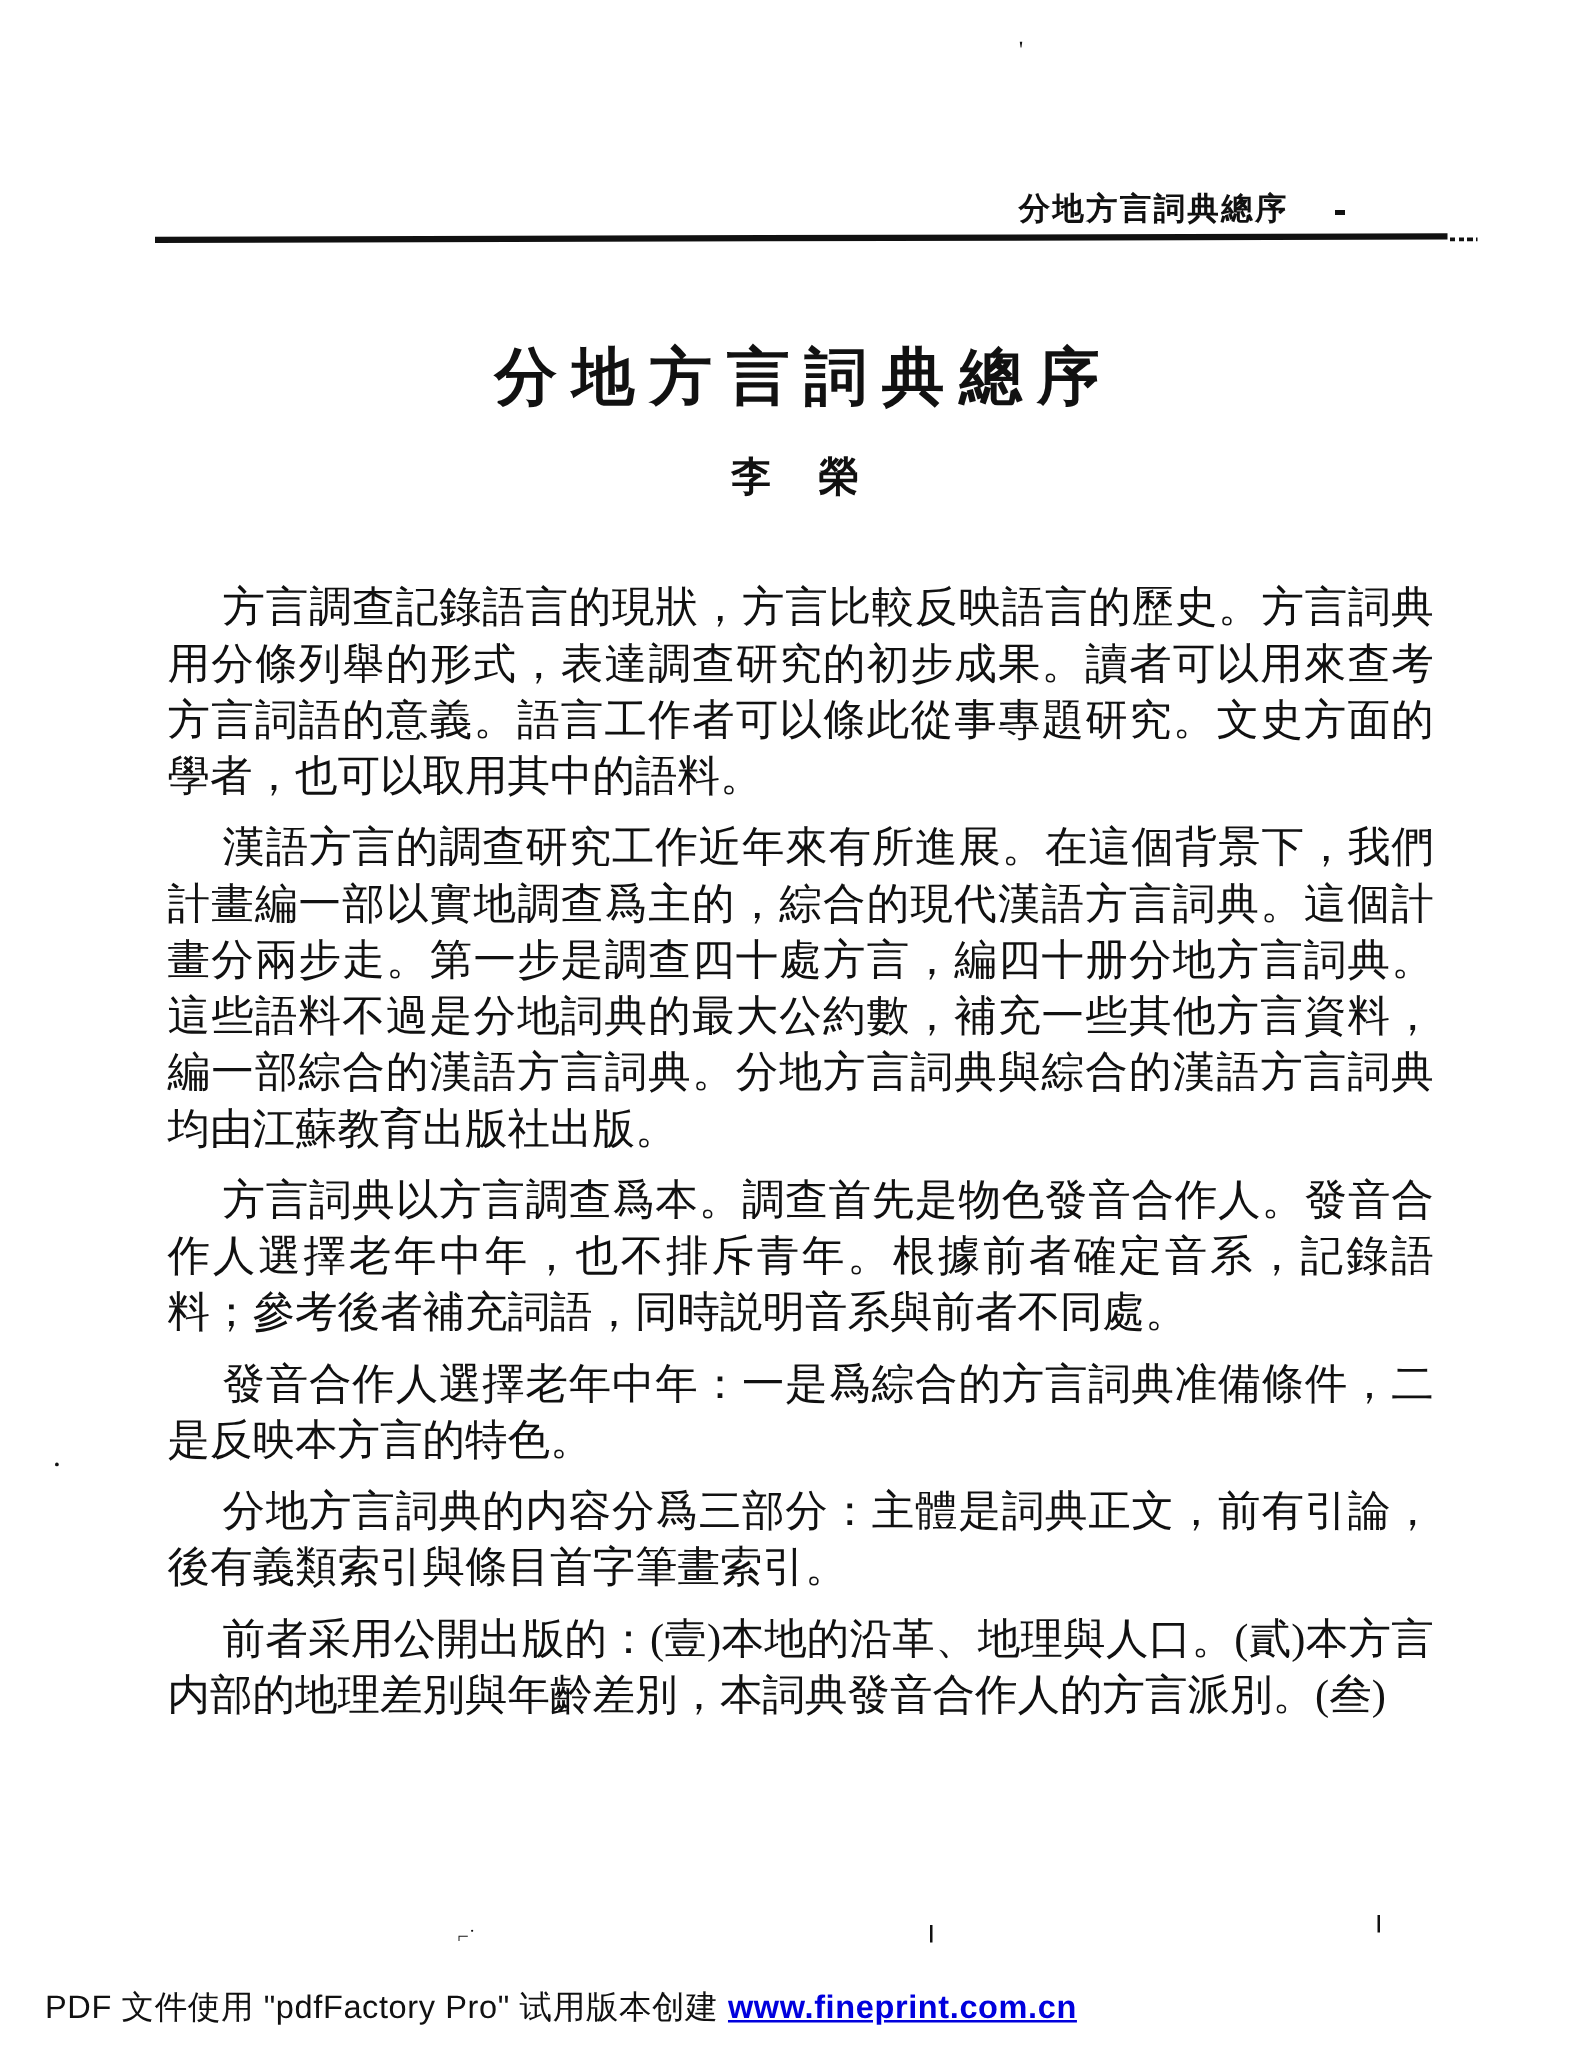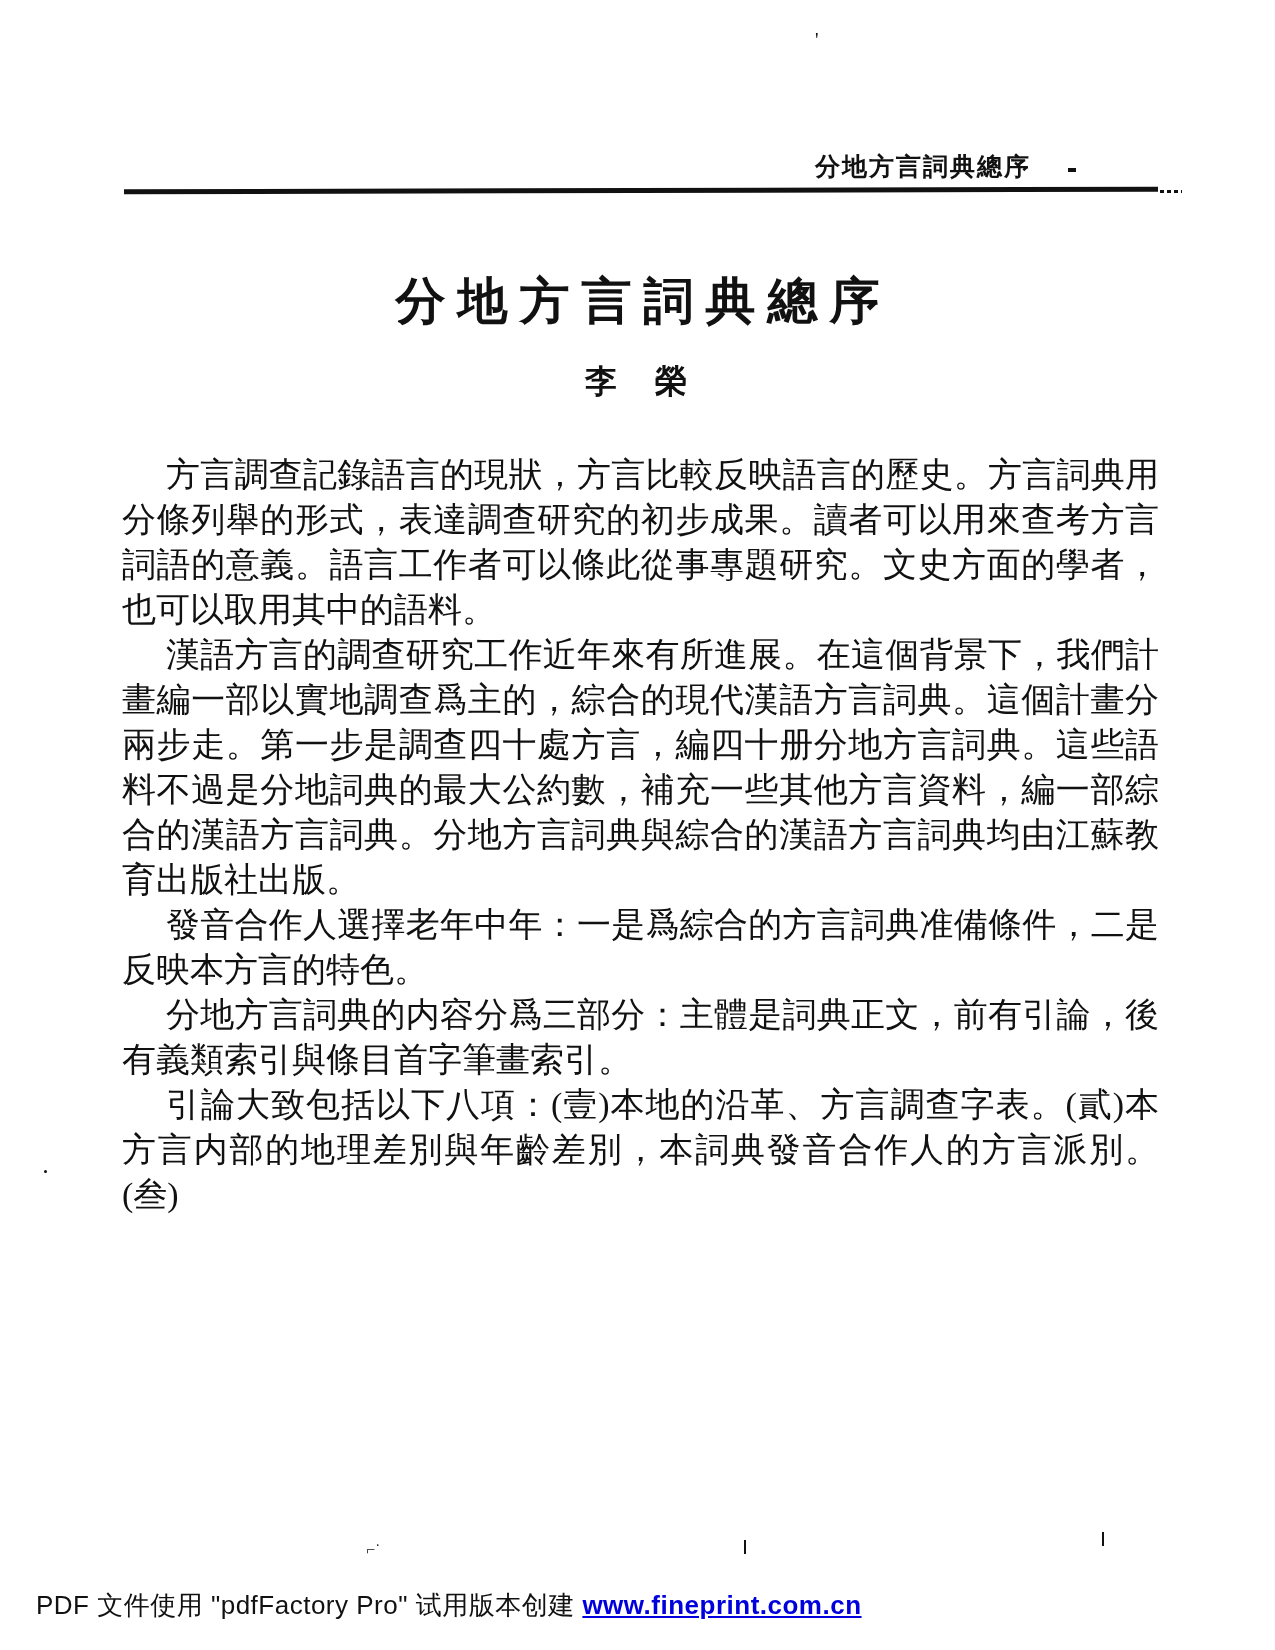--- a/index.html
+++ b/index.html
@@ -57,21 +57,21 @@
   }
   .body-text{
     position:absolute;
     top:452px;left:122px;width:1037px;
     font-size:34px;
     line-height:45px;
     text-align:justify;
     text-justify:inter-ideograph;
   }
   .body-text p{
-    margin:0;
+    margin:12px;
     text-indent:44px;
     word-break:break-all;
   }
   .footer{
     position:absolute;
     left:36px;top:1588px;
     font-family:"Liberation Sans","DejaVu Sans",sans-serif;
     font-size:26px;
     letter-spacing:0.5px;
     white-space:nowrap;
@@ -105,22 +105,23 @@
   <div class="artifact" style="left:366px;top:1542px;font-size:16px;">⌐˙</div>
   <div class="artifact vbar" style="left:744px;top:1540px;"></div>
   <div class="artifact vbar" style="left:1102px;top:1532px;"></div>
 
   <h1 class="doc-title">分地方言詞典總序</h1>
   <div class="author">李　榮</div>
 
   <div class="body-text">
     <p>方言調查記錄語言的現狀，方言比較反映語言的歷史。方言詞典用分條列舉的形式，表達調查研究的初步成果。讀者可以用來查考方言詞語的意義。語言工作者可以條此從事專題研究。文史方面的學者，也可以取用其中的語料。</p>
     <p>漢語方言的調查研究工作近年來有所進展。在這個背景下，我們計畫編一部以實地調查爲主的，綜合的現代漢語方言詞典。這個計畫分兩步走。第一步是調查四十處方言，編四十册分地方言詞典。這些語料不過是分地詞典的最大公約數，補充一些其他方言資料，編一部綜合的漢語方言詞典。分地方言詞典與綜合的漢語方言詞典均由江蘇教育出版社出版。</p>
+    <p>方言詞典以方言調查爲本。調查首先是物色發音合作人。發音合作人選擇老年中年，也不排斥青年。根據前者確定音系，記錄語料；參考後者補充詞語，同時説明音系與前者不同處。</p>
     <p>發音合作人選擇老年中年：一是爲綜合的方言詞典准備條件，二是反映本方言的特色。</p>
     <p>分地方言詞典的内容分爲三部分：主體是詞典正文，前有引論，後有義類索引與條目首字筆畫索引。</p>
-    <p>引論大致包括以下八項：(壹)本地的沿革、方言調查字表。(貳)本方言内部的地理差別與年齡差別，本詞典發音合作人的方言派別。(叁)</p>
+    <p>前者采用公開出版的：(壹)本地的沿革、地理與人口。(貳)本方言内部的地理差別與年齡差別，本詞典發音合作人的方言派別。(叁)</p>
   </div>
 
   <div class="footer">
     <span>PDF 文件使用 "pdfFactory Pro" 试用版本创建 </span><a href="#">www.fineprint.com.cn</a>
   </div>
 
 </div>
 
 </body></html>

